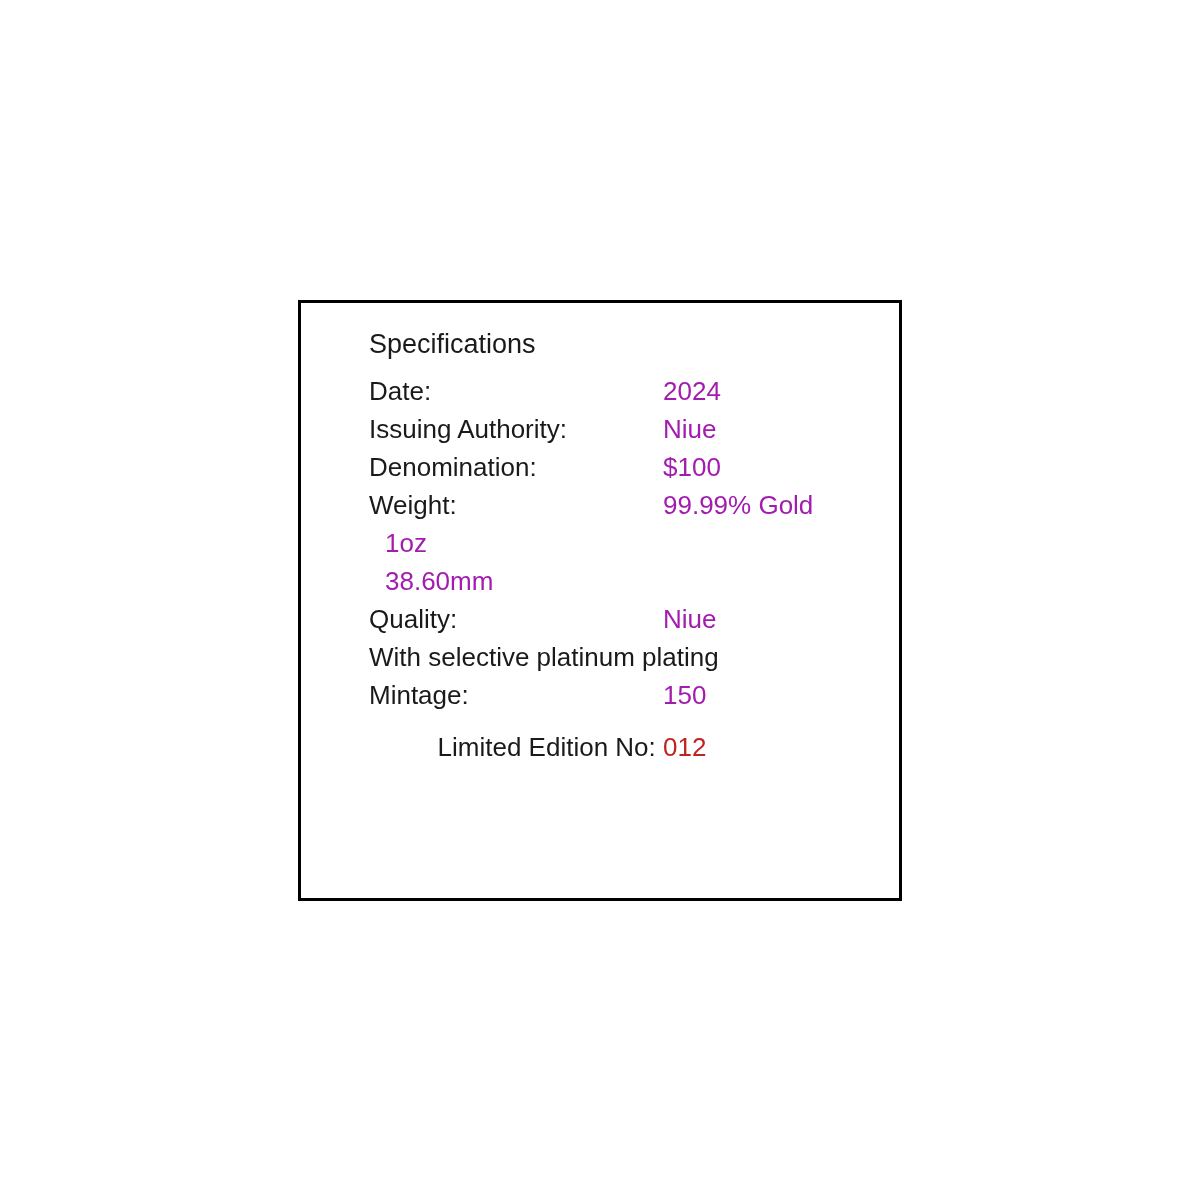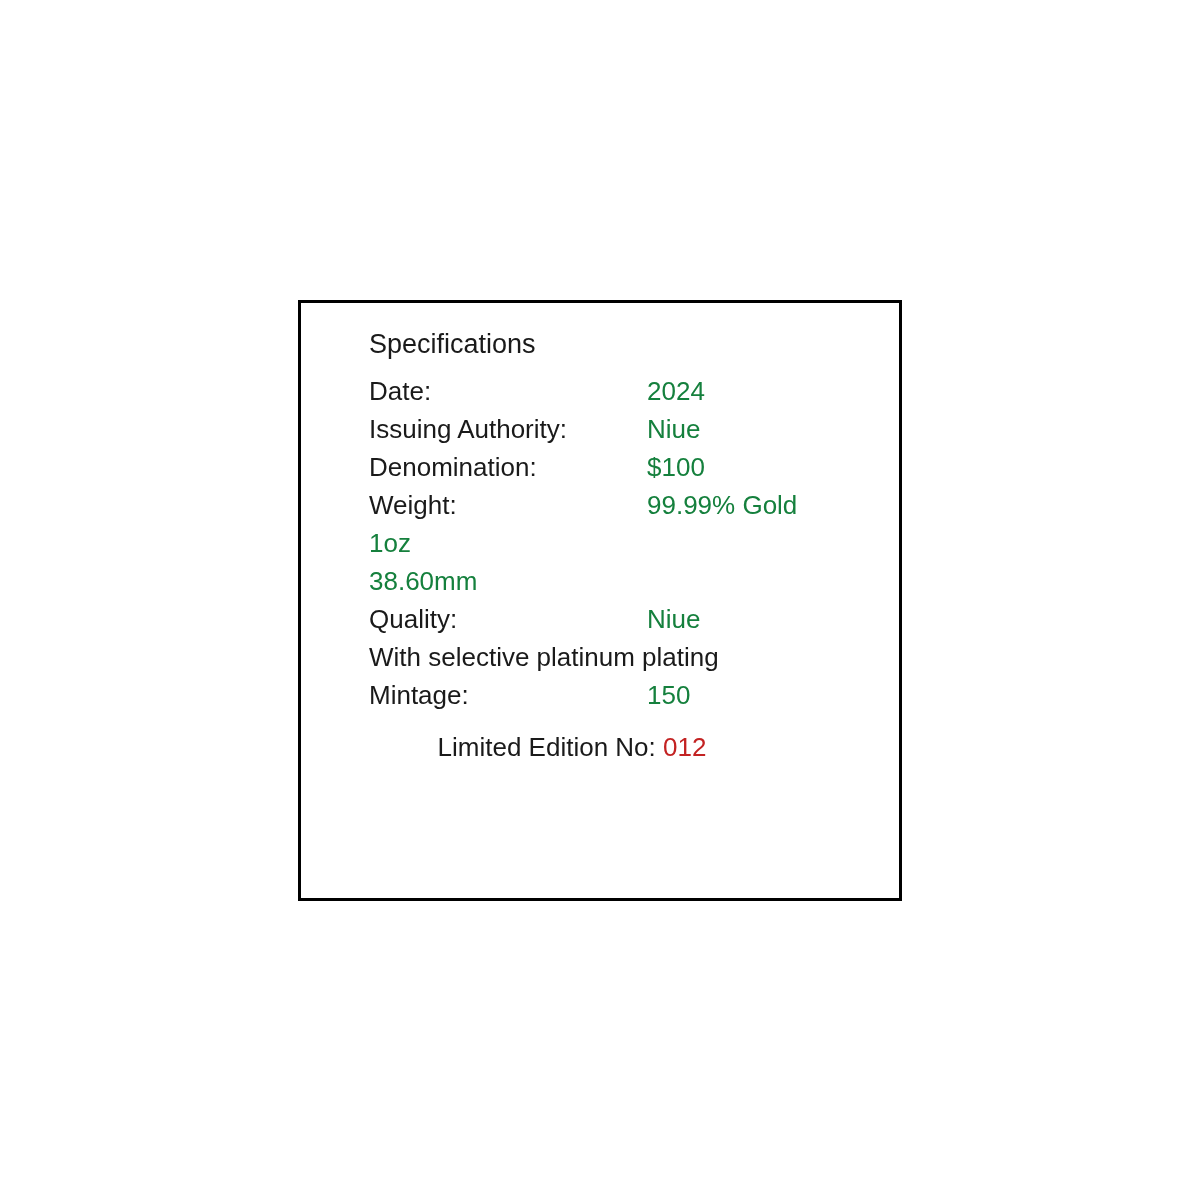--- a/index.html
+++ b/index.html
@@ -80,22 +80,23 @@
   .spec-label {
     width: 278px;
     flex: 0 0 278px;
     font-size: 26px;
     color: #1a1a1a;
     white-space: nowrap;
   }
 
   .spec-value {
     font-size: 26px;
-    color: #15803d;
+    color: #a21caf;
     white-space: nowrap;
+    margin-left: 16px;
   }
 
   .spec-note {
     font-size: 26px;
     color: #1a1a1a;
     white-space: nowrap;
     height: 38px;
     line-height: 38px;
   }
 

